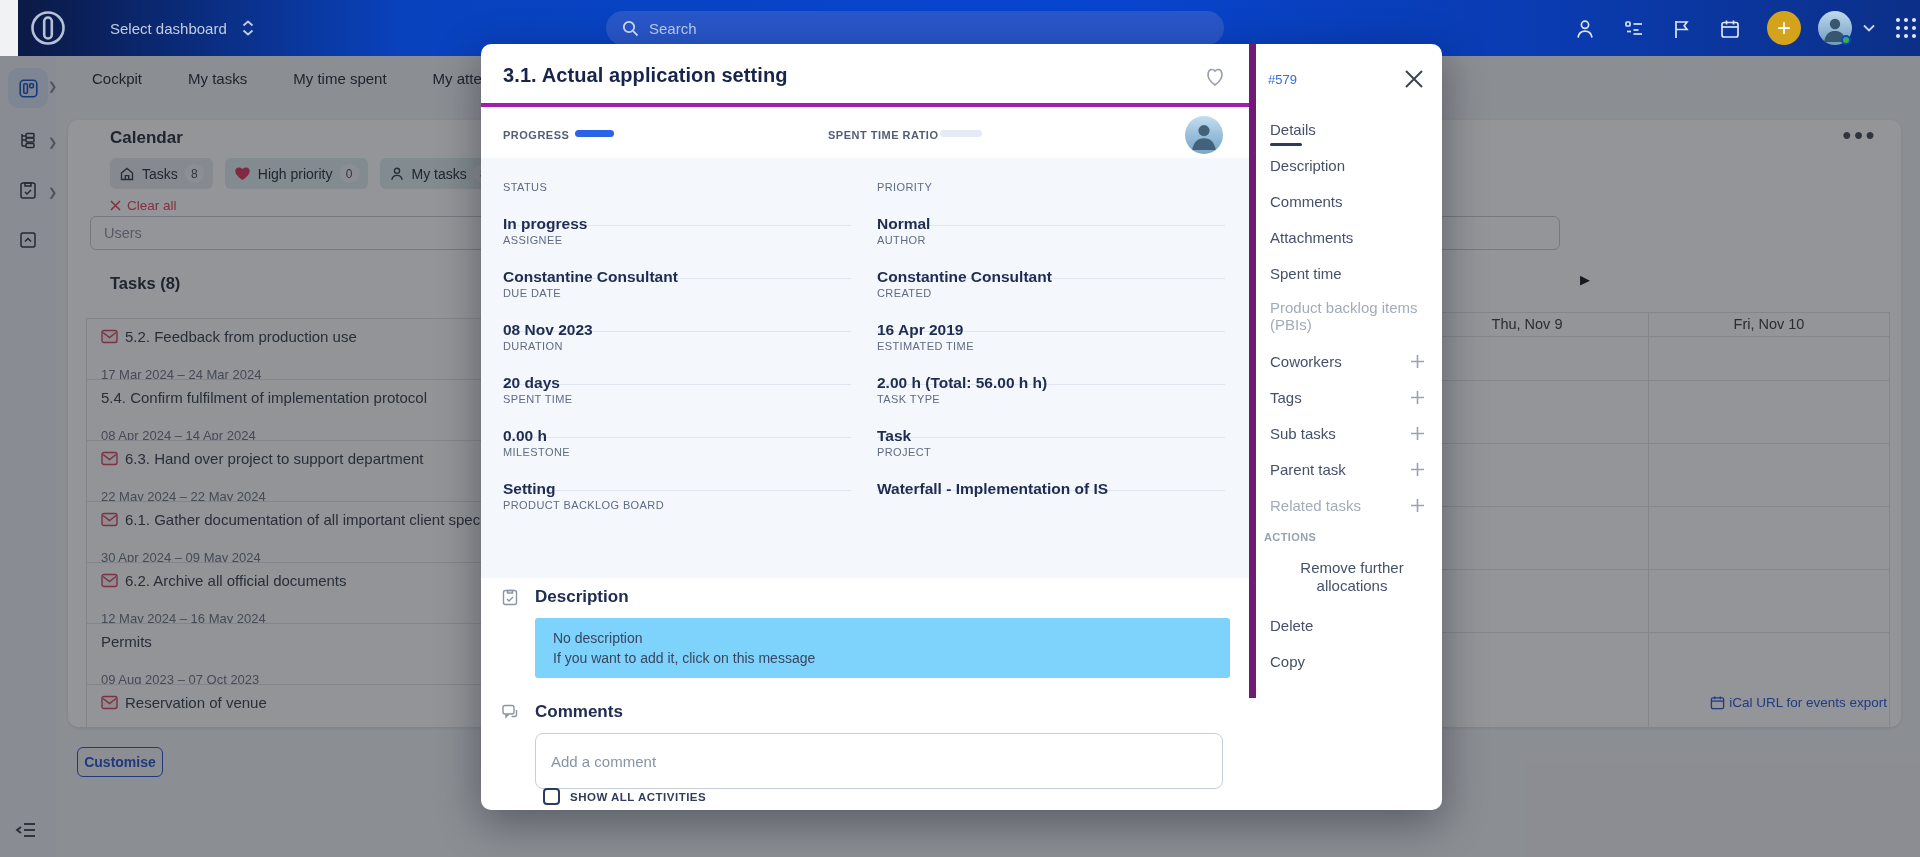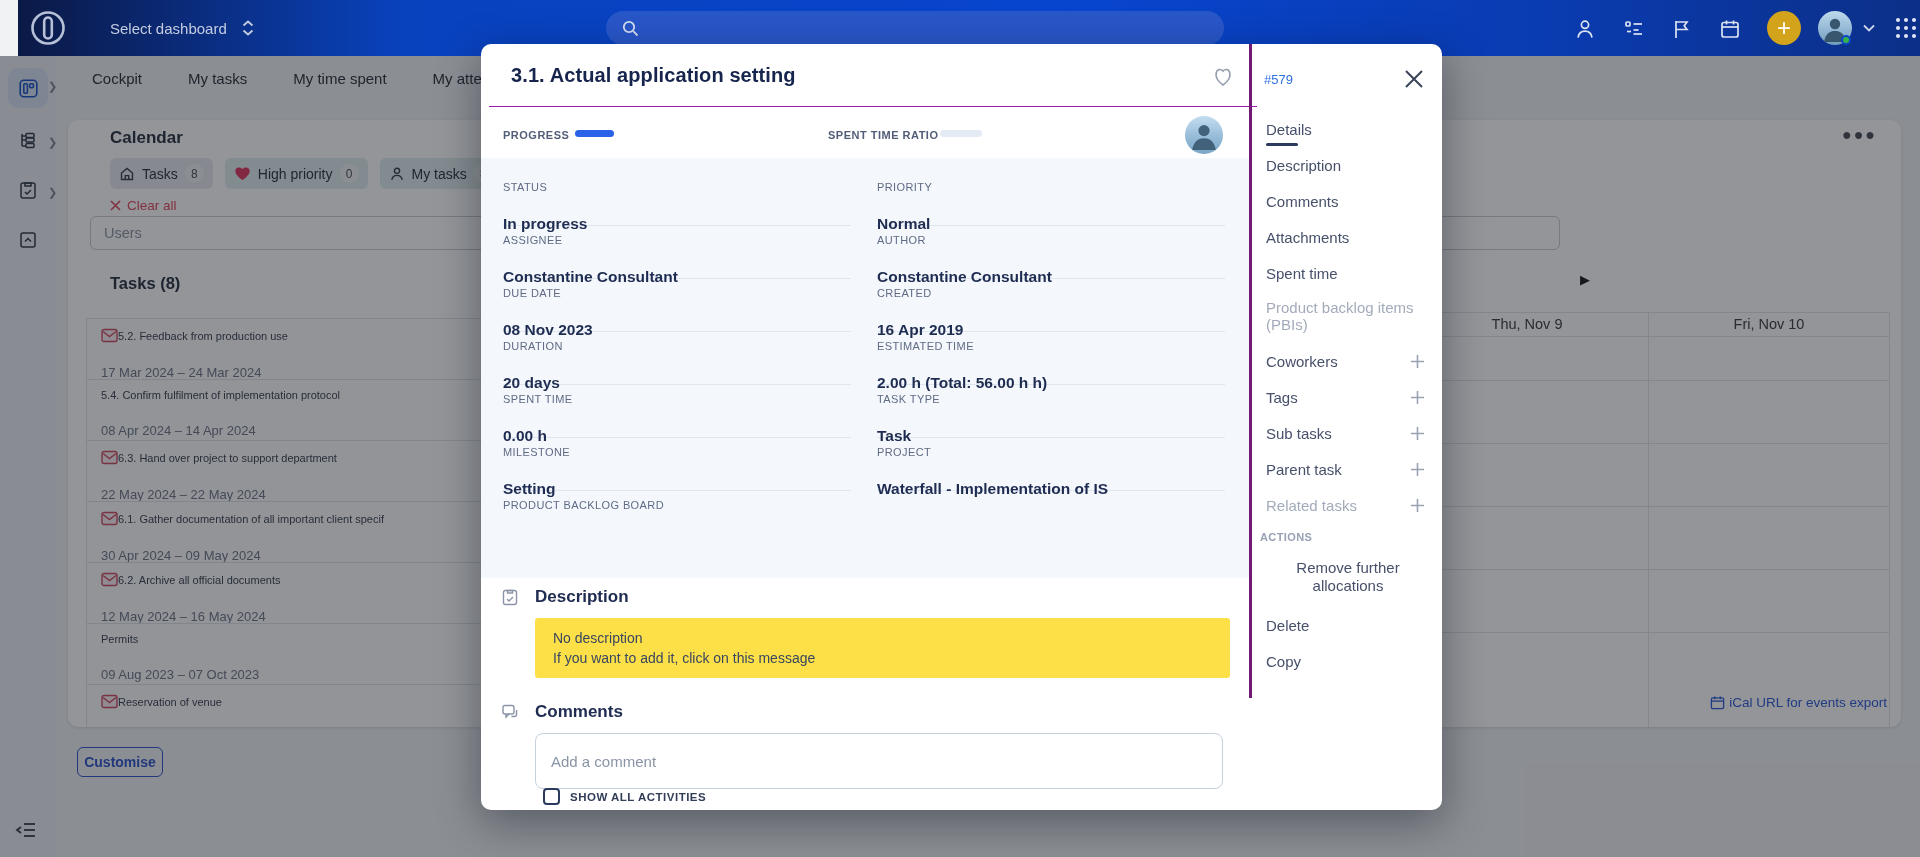--- a/index.html
+++ b/index.html
@@ -50,66 +50,66 @@
   .chip{height:31px;border-radius:6px;display:flex;align-items:center;gap:7px;padding:0 9px;font-size:14px;color:#2e343e;cursor:pointer}
   .chip.grey{background:#e8ebee}.chip.teal{background:#e1eded}
   .chip .badge{min-width:19px;height:19px;border-radius:10px;background:#f1f4f5;display:flex;align-items:center;justify-content:center;font-size:12px;color:#4a5058;padding:0 5px}
   .clear-all{position:absolute;left:42px;top:78px;display:flex;align-items:center;gap:6px;color:#e04a60;font-size:13.5px;cursor:pointer}
   .users-input{position:absolute;left:22px;top:96px;width:1470px;height:34px;border:1px solid #c8ccd2;border-radius:6px;background:#fff;
     font-size:14.5px;color:#5d656f;padding:0 13px;outline:none;font-family:inherit}
   .users-input::placeholder{color:#8d95a1}
   .tasks-heading{position:absolute;left:42px;top:154px;font-size:16.5px;font-weight:700;color:#2b3340}
   .task-list{position:absolute;left:18px;top:198px;width:436px;border:1px solid #e0e2e6;border-bottom:none}
   .task-row{height:61px;border-bottom:1px solid #e0e2e6;padding:9px 8px 0 14px;overflow:hidden;cursor:pointer;background:#fdfdfd}
-  .task-title{display:flex;align-items:center;font-size:11px;color:#3d4450;white-space:nowrap}
+  .task-title{display:flex;align-items:center;gap:7px;font-size:15px;color:#3d4450;white-space:nowrap}
   .task-dates{margin-top:22px;font-size:13px;color:#707786;white-space:nowrap}
 
   
   .grid-hline{position:absolute;left:1100px;right:12px;height:1px;background:#e2e4e8}
   .grid-vline{position:absolute;top:192px;bottom:0;width:1px;background:#e2e4e8}
   .day-head{position:absolute;top:196px;height:20px;font-size:14.5px;color:#404040;text-align:center;cursor:pointer}
   .fwd-arrow{position:absolute;left:1512px;top:152px;font-size:13px;color:#1b1e24;cursor:pointer}
   .ical{position:absolute;right:14px;top:575px;display:flex;align-items:flex-end;gap:4px;color:#2f5bd7;font-size:13.5px;cursor:pointer}
 
   .customise{position:absolute;left:77px;top:691px;width:86px;height:30px;border:1.5px solid #3156cc;border-radius:6px;
     background:transparent;color:#3156cc;font-size:14px;font-weight:600;font-family:inherit;cursor:pointer}
 
   
   #modal{position:absolute;left:481px;top:44px;width:961px;height:766px;background:#fff;border-radius:10px;z-index:300;
     box-shadow:0 12px 44px rgba(8,12,24,.4);overflow:hidden}
   #modal-main{position:absolute;left:0;top:0;width:768px;height:766px}
-  .m-header{position:absolute;left:8px;top:0;width:768px;height:63px;border-bottom:1px solid #a21caf}
+  .m-header{position:absolute;left:0;top:0;width:768px;height:63px;border-bottom:4px solid #a21caf}
   .m-title{position:absolute;left:22px;top:0;height:63px;display:flex;align-items:center;font-size:20px;font-weight:700;color:#17244d;letter-spacing:.1px}
   .m-heart{position:absolute;left:722px;top:21px;width:24px;height:22px;color:#99a1b0;cursor:pointer}
   .m-progressrow{position:absolute;left:0;top:63px;width:768px;height:51px}
   .m-plabel{position:absolute;font-size:11px;letter-spacing:.5px;color:#525e78;font-weight:600;top:22px}
   .pill{position:absolute;top:23px;height:7px;border-radius:4px}
   .m-avatar{position:absolute;left:704px;top:9px;width:38px;height:38px;border-radius:50%;overflow:hidden;
     background:linear-gradient(180deg,#c3ddf0 0%,#92b9d6 60%,#7aa6c6 100%)}
   .m-avatar svg{margin:6px auto 0}
   .fields{position:absolute;left:0;top:114px;width:768px;height:420px;background:#f4f7fb;
     padding:15px 24px 0 22px;display:grid;grid-template-columns:1fr 1fr;column-gap:26px;grid-auto-rows:53px}
   .fcell{border-bottom:1px solid #dfe6ef;padding-top:8px}
   .fcell.noline{border-bottom:none}
   .flabel{font-size:11px;letter-spacing:.4px;color:#5f6b85;font-weight:500}
   .fvalue{font-size:15.5px;color:#1f2c52;font-weight:700;margin-top:22px}
   .sec-head{position:absolute;display:flex;align-items:center;gap:16px;left:20px}
   .sec-ico{width:18px;height:18px;color:#8b94a6}
   .sec-title{font-size:17px;font-weight:700;color:#202d52}
-  .desc-box{position:absolute;left:54px;right:19px;top:574px;height:60px;background:#fde047;border-radius:3px;padding:10px 18px;cursor:pointer}
+  .desc-box{position:absolute;left:54px;right:19px;top:574px;height:60px;background:#7dd3fc;border-radius:3px;padding:10px 18px;cursor:pointer}
   .desc-box div{font-size:14px;color:#39465f;line-height:20px}
   .comment-input{position:absolute;left:54px;right:26px;top:689px;height:56px;border:1px solid #c6d0dd;border-radius:8px;
     font-size:15px;color:#5d6678;padding:0 15px;outline:none;font-family:inherit}
   .comment-input::placeholder{color:#8a94a6}
   .show-all{position:absolute;left:62px;top:744px;display:flex;align-items:center;gap:10px}
   .cbox{width:17px;height:17px;border:2px solid #2b3a5e;border-radius:4px;background:#fff;cursor:pointer}
   .show-all span{font-size:11.5px;font-weight:600;letter-spacing:.5px;color:#323d57}
 
   
-  #sidepanel{position:absolute;left:768px;top:0;width:193px;height:654px;border-left:3px solid #701a75}
+  #sidepanel{position:absolute;left:768px;top:0;width:193px;height:654px;border-left:7px solid #701a75}
   .sp-id{position:absolute;left:12px;top:28px;font-size:13px;color:#2f6fe0;cursor:pointer}
   .sp-close{position:absolute;right:16px;top:23px;width:24px;height:24px;color:#3a4458;cursor:pointer}
   .sp-item{position:absolute;left:14px;height:36px;display:flex;align-items:center;font-size:15px;color:#47506a;font-weight:500;cursor:pointer}
   .sp-item.disabled{color:#a3abba;cursor:default}
   .sp-two{height:auto;width:162px;line-height:17px;padding-top:4px}
   .sp-underline{position:absolute;left:14px;top:99px;width:32px;height:3px;background:#2b3a5e;border-radius:2px}
   .sp-plus{position:absolute;right:17px;width:15px;height:15px;color:#9aa2b2;cursor:pointer}
   .sp-actions-label{position:absolute;left:8px;top:487px;font-size:11px;letter-spacing:.4px;color:#98a1b3;font-weight:600}
   .sp-action-center{position:absolute;left:21px;top:515px;width:150px;text-align:center;font-size:15px;color:#47506a;font-weight:500;line-height:18px;cursor:pointer}
 </style>
@@ -310,20 +310,21 @@
     <svg width="14" height="18" viewBox="0 0 14 18" fill="none" stroke="#c3cce1" stroke-width="1.8">
       <path d="M2.5 6.5 L7 2.5 L11.5 6.5"></path>
         <path d="M2.5 11.5 L7 15.5 L11.5 11.5"></path>
     </svg>
   </div>
   <div class="tb-search">
     <svg width="17" height="17" viewBox="0 0 17 17" fill="none" stroke="#d6def2" stroke-width="1.8">
       <circle cx="7" cy="7" r="5.2"></circle>
         <path d="M11.2 11.2 L15.5 15.5"></path>
     </svg>
+    <input placeholder="Search" style="">
   </div>
 
   <svg class="tb-ico" style="left:1556px" viewBox="0 0 22 22" fill="none" stroke="currentColor" stroke-width="1.7">
     <circle cx="11" cy="6.8" r="3.6"></circle>
       <path d="M4 19.5 C4.8 14.8 7.6 13.2 11 13.2 C14.4 13.2 17.2 14.8 18 19.5"></path>
   </svg>
   <svg class="tb-ico" style="left:1605px" viewBox="0 0 22 22" fill="none" stroke="currentColor" stroke-width="1.7">
     <rect x="3" y="4" width="4" height="4" rx="1"></rect>
       <path d="M10.5 6 h8.5"></path>
       <path d="M4 13.5 h4"></path>

